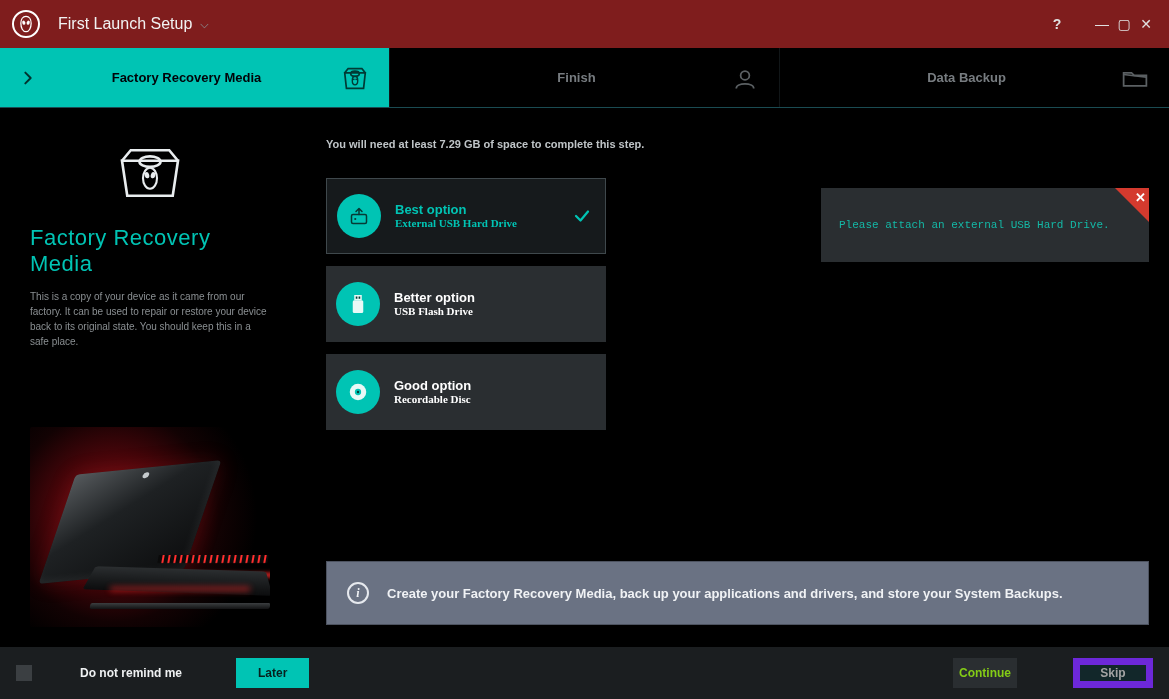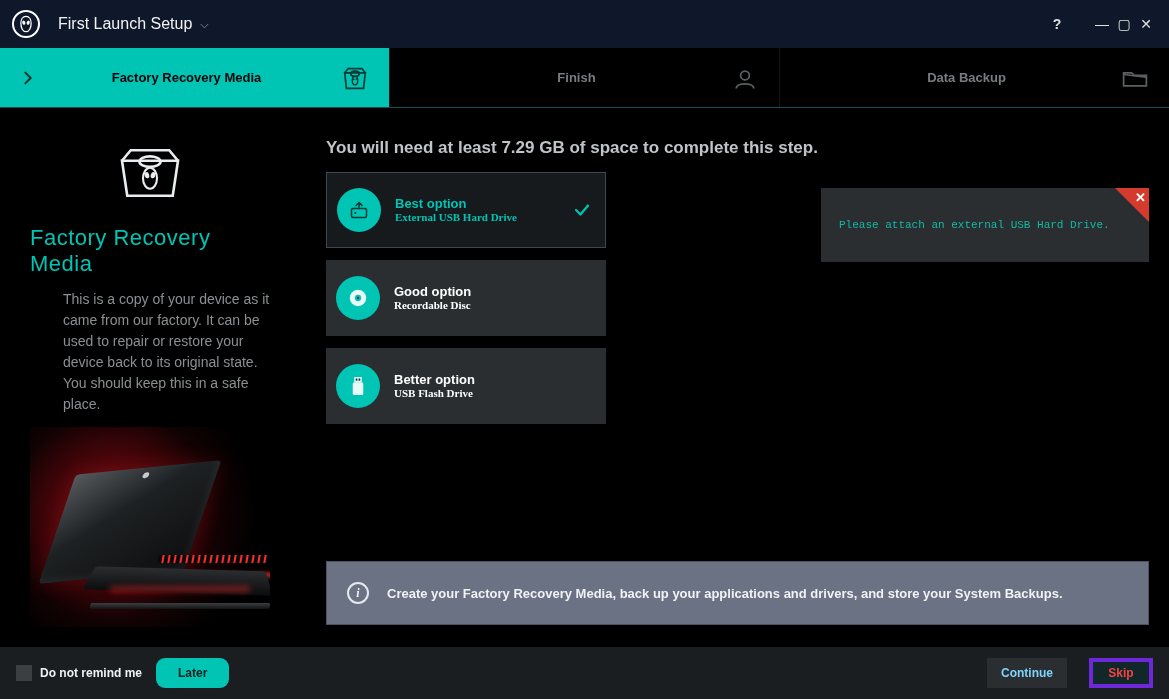--- a/index.html
+++ b/index.html
@@ -1,19 +1,19 @@
 <!DOCTYPE html>
 <html><head>
 <meta charset="utf-8">
 <style>
   * { margin:0; padding:0; box-sizing:border-box; font-family: "Segoe UI", Arial, sans-serif; }
   body { background:#000; width:1169px; height:699px; overflow:hidden; color:#fff; }
 
   
-  .titlebar { height:48px; background:#0f172a; display:flex; align-items:center; padding:0 12px; }
+  .titlebar { height:48px; background:#7f1d1d; display:flex; align-items:center; padding:0 12px; }
   .logo-circle { width:28px; height:28px; border:2px solid #fff; border-radius:50%; display:flex; align-items:center; justify-content:center; margin-right:18px; }
   .logo-circle svg { width:16px; height:18px; }
   .app-title { font-size:16px; font-weight:500; color:#f2f2f2; }
   .title-chev { margin-left:8px; color:#8a8f92; font-size:11px; }
   .title-spacer { flex:1; }
   .title-ctl { color:#e0e0e0; font-size:14px; width:28px; text-align:center; cursor:pointer; }
   .title-ctl.help { font-weight:bold; margin-right:20px;}
   .title-ctl.win { width:22px; font-family: "Segoe UI Symbol", sans-serif; }
 
   
@@ -30,34 +30,34 @@
 
   .step.inactive .lbl { color:#777c80; }
   .step.inactive .end-icon svg { stroke:#5b6063; }
 
   
   .main { display:flex; height:calc(699px - 48px - 60px - 52px); }
   .sidebar { width:300px; padding:35px 30px 20px 30px; display:flex; flex-direction:column; }
   .side-icon { display:flex; justify-content:center; margin-bottom:22px; }
   .side-icon svg { width:70px; height:60px; }
   .side-heading { color:#00c4b4; font-size:22px; font-weight:500; margin-bottom:12px; letter-spacing:.5px;}
-  .side-desc { color:#8a8f92; font-size:14px; line-height:1.5;margin-left:33px; }
+  .side-desc { color:#8a8f92; font-size:10px; line-height:1.5; }
   .side-img { margin-top:auto; height:200px; position:relative; background:radial-gradient(circle at 35% 45%, #8a0f16 0%, #400509 35%, #120203 55%, #000 75%); border-radius:2px; overflow:hidden;}
   .laptop { position:absolute; left:10px; bottom:8px; width:250px; height:170px; }
   .laptop .lid { position:absolute; left:20px; top:18px; width:140px; height:110px; background:linear-gradient(145deg,#55595c 0%, #1e2123 40%, #0c0d0e 100%); transform:skewX(-24deg) rotateZ(-6deg); border-radius:4px; box-shadow:inset -3px -3px 8px rgba(255,255,255,.06), 0 0 20px rgba(200,30,30,.2); }
   .laptop .lid::after{ content:""; position:absolute; top:5px; left:50%; width:6px; height:6px; background:#c5cacd; border-radius:50%; transform:translateX(-50%);}
   .laptop .base { position:absolute; left:48px; bottom:14px; width:180px; height:50px; background:linear-gradient(180deg,#2b2e30,#0c0d0e); transform:perspective(400px) rotateX(62deg) rotateZ(4deg); border-radius:4px;}
   .laptop .vent { position:absolute; left:118px; bottom:56px; width:110px; height:8px; background:repeating-linear-gradient(90deg,#0a0a0a 0 4px,#ff2e2e 4px 6px); transform:skewX(-10deg); filter:blur(.3px);}
   .laptop .glow { position:absolute; left:108px; bottom:42px; width:132px; height:4px; background:#ff2a2a; filter:blur(2px); transform:skewX(-10deg);}
   .laptop .kbglow { position:absolute; left:70px; bottom:28px; width:140px; height:4px; background:#ff2a2a; opacity:.65; filter:blur(3px);}
   .laptop .edge { position:absolute; left:50px; bottom:10px; width:180px; height:6px; background:linear-gradient(180deg,#3b3e40,#121314); transform:skewX(-10deg); border-radius:2px;}
 
   .content { flex:1; padding:30px 20px 20px 26px; position:relative; }
   .question { color:#00c4b4; font-size:19px; font-weight:600; margin-bottom:10px; }
-  .need { color:#bfc4c7; font-size:17px; margin-bottom:14px; font-weight:600;}
+  .need { color:#bfc4c7; font-size:11px; margin-bottom:28px; font-weight:600;}
 
   .options { width:280px; }
   .opt { background:#2a2e31; height:76px; margin-bottom:12px; display:flex; align-items:center; padding:0 14px 0 10px; cursor:pointer; }
   .opt.selected { background:#161a1c; border:1px solid #3f484c; }
   .opt .oicon { width:44px; height:44px; border-radius:50%; background:#00c4b4; display:flex; align-items:center; justify-content:center; margin-right:14px; }
   .opt .oicon svg { width:24px; height:24px; }
   .opt .otext { flex:1; }
   .opt .otext .t1 { font-size:13px; font-weight:700; color:#fff; line-height:1.15;}
   .opt.selected .otext .t1 { color:#00c4b4; }
   .opt .otext .t2 { font-size:11px; color:#fff; font-weight:600;font-family:Liberation Serif, serif;}
@@ -67,28 +67,28 @@
   .alert { position:absolute; right:20px; top:80px; width:328px; height:74px; background:#2a2e31; display:flex; align-items:center; padding:0 18px; }
   .alert .msg { color:#14b8a6; font-size:11px;font-family:Liberation Mono, monospace; }
   .alert .corner { position:absolute; top:0; right:0; width:0; height:0; border-top:34px solid #d43a2e; border-left:34px solid transparent; }
   .alert .corner span { position:absolute; top:-32px; right:3px; color:#fff; font-size:13px; font-weight:700; }
 
   .infobar { position:absolute; left:26px; right:20px; bottom:22px; background:#6a7283; border:1px solid #4d5360; height:64px; display:flex; align-items:center; padding:0 20px; color:#f0f2f5;}
   .infobar .iicon { width:22px; height:22px; border:2px solid #e6e9ee; border-radius:50%; display:flex; align-items:center; justify-content:center; font-family:Georgia,serif; font-style:italic; font-size:12px; margin-right:18px; font-weight:700;}
   .infobar .itxt { font-size:13px; font-weight:600;}
 
   
-  .footer { height:52px; background:#1b1e20; display:flex; align-items:center; padding:0 16px; }
+  .footer { height:52px; background:#1b1e20; display:flex; align-items:center; padding:0 16px;gap:40px; }
   .chkbox { width:16px; height:16px; background:#3b3f42; margin-right:8px; }
   .remind { color:#eff1f2; font-size:12px; font-weight:700; margin-right:14px;}
   .btn { height:30px; padding:0 22px; font-size:12px; font-weight:700; display:flex; align-items:center; justify-content:center; cursor:pointer; }
-  .btn-later { background:#00c4b4; color:#07211e;border-radius:9px; }
+  .btn-later { background:#00c4b4; color:#07211e; }
   .foot-spacer { flex:1; }
-  .btn-cont { background:#2a2e31; color:#7dd3fc; margin-right:22px; width:80px; padding:0;}
-  .btn-skip { background:#12272a; border:4px solid #6d28d9; color:#ef4444; width:64px; padding:0;}
+  .btn-cont { background:#2a2e31; color:#84cc16; margin-right:16px; width:64px; padding:0;}
+  .btn-skip { background:#12272a; border:7px solid #6d28d9; color:#a3a3a3; width:80px; padding:0;}
 
   svg { display:block; }
 </style>
 </head>
 <body>
 
 <div class="titlebar">
   <div class="logo-circle">
     <svg viewBox="0 0 24 28">
         <path d="M12 2 C7 2 4 7 4 13 C4 20 7 26 12 26 C17 26 20 20 20 13 C20 7 17 2 12 2 Z" fill="none" stroke="#fff" stroke-width="2"></path>
@@ -189,45 +189,45 @@
           <div class="t2">External USB Hard Drive</div>
         </div>
         <div class="chk">
           <svg viewBox="0 0 24 24" width="18" height="18">
               <path d="M4 12 L10 18 L20 6" fill="none" stroke="#00c4b4" stroke-width="3" stroke-linecap="round" stroke-linejoin="round"></path>
             </svg>
         </div>
       </div>
 
       <div class="opt">
-        <div class="oicon" style="background:#00c4b4">
-          <svg viewBox="0 0 32 32">
-              <circle cx="16" cy="16" r="11" fill="#e9f9f6"></circle>
-              <circle cx="16" cy="16" r="4.2" fill="#00c4b4"></circle>
-              <circle cx="16" cy="16" r="1.6" fill="#063a35"></circle>
-            </svg>
-        </div>
-        <div class="otext">
-          <div class="t1">Good option</div>
-          <div class="t2">Recordable Disc</div>
-        </div>
-      </div>
-
-      <div class="opt">
         <div class="oicon">
           <svg viewBox="0 0 32 32">
               <rect x="11" y="4" width="10" height="7" fill="#e9f9f6"></rect>
               <rect x="13" y="6" width="2.2" height="3" fill="#063a35"></rect>
               <rect x="16.8" y="6" width="2.2" height="3" fill="#063a35"></rect>
               <rect x="9" y="11" width="14" height="17" rx="2" fill="#e9f9f6"></rect>
             </svg>
         </div>
         <div class="otext">
           <div class="t1">Better option</div>
           <div class="t2">USB Flash Drive</div>
+        </div>
+      </div>
+
+      <div class="opt">
+        <div class="oicon" style="background:#00c4b4">
+          <svg viewBox="0 0 32 32">
+              <circle cx="16" cy="16" r="11" fill="#e9f9f6"></circle>
+              <circle cx="16" cy="16" r="4.2" fill="#00c4b4"></circle>
+              <circle cx="16" cy="16" r="1.6" fill="#063a35"></circle>
+            </svg>
+        </div>
+        <div class="otext">
+          <div class="t1">Good option</div>
+          <div class="t2">Recordable Disc</div>
         </div>
       </div>
     </div>
 
     <div class="alert">
       <div class="msg">Please attach an external USB Hard Drive.</div>
       <div class="corner">
           <span>✕</span>
         </div>
     </div>

